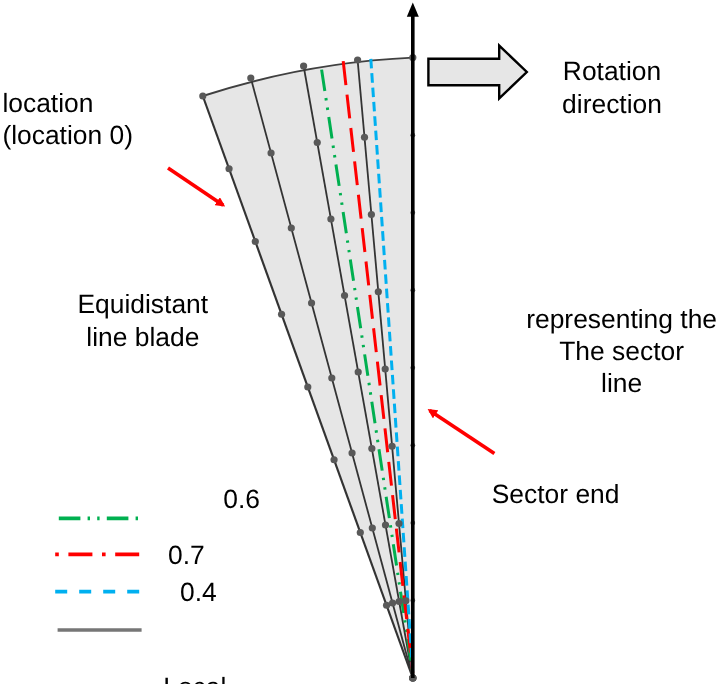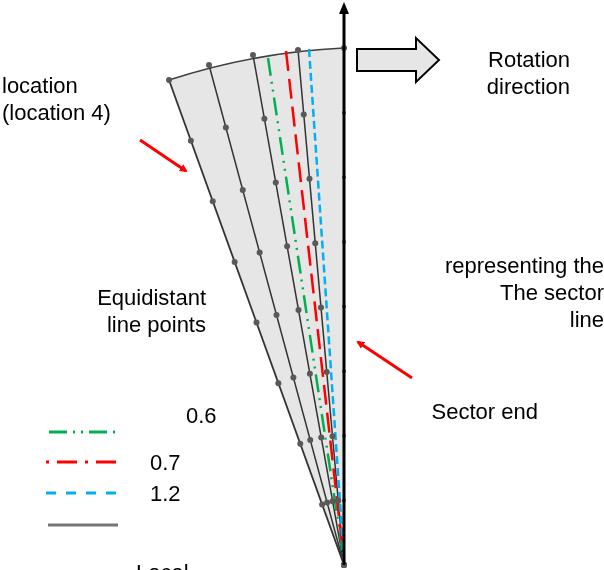--- a/index.html
+++ b/index.html
@@ -1,20 +1,20 @@
 <!DOCTYPE html>
 <html><head>
 <meta charset="utf-8">
 <style>
   html, body { margin: 0; padding: 0; background: #ffffff; }
   body { width: 604px; height: 570px; position: relative; overflow: hidden;
          font-family: "Liberation Sans", sans-serif; }
   svg { position: absolute; left: 0; top: 0; }
   .lbl { position: absolute; font-size: 22px; color: #000; line-height: 27px; }
-  .center { text-align: right; }
+  .center { text-align: center; }
 </style>
 </head>
 <body>
 
 <svg width="604" height="570" viewBox="0 0 604 570">
   <defs>
     <marker id="redhead" markerWidth="8" markerHeight="8" refX="6" refY="4" orient="auto" markerUnits="userSpaceOnUse">
       <path d="M0,0 L8,4 L0,8 z" fill="#ff0000"></path>
     </marker>
   </defs>
@@ -91,39 +91,39 @@
   <line x1="412" y1="378" x2="358" y2="342" stroke="#ff0000" stroke-width="3" marker-end="url(#redhead)"></line>
 
   <line x1="49" y1="432" x2="118" y2="432" stroke="#00b050" stroke-width="3" stroke-dasharray="18,6,2,6,2,6"></line>
   <line x1="46" y1="462" x2="116" y2="462" stroke="#ff0000" stroke-width="3" stroke-dasharray="3,8,20,8"></line>
   <line x1="46" y1="493" x2="120" y2="493" stroke="#00b0f0" stroke-width="3" stroke-dasharray="10,10"></line>
   <line x1="48" y1="525" x2="118" y2="525" stroke="#767676" stroke-width="3"></line>
 </svg>
 
 <div class="lbl" style="left:2px;top:72px;">
   <div>location</div>
-  <div>(location 4)</div>
+  <div>(location 0)</div>
 </div>
 
 <div class="lbl center" style="left:450px;top:46px;width:120px;">
   <div>Rotation</div>
   <div>direction</div>
 </div>
 
-<div class="lbl center" style="left:56px;top:240px;width:150px;margin-top:44px;">
+<div class="lbl center" style="left:44px;top:240px;width:150px;">
   <div>Equidistant</div>
-  <div>line points</div>
+  <div>line blade</div>
 </div>
 
 <div class="lbl center" style="left:432px;top:252px;width:172px;">
   <div>representing the</div>
   <div>The sector</div>
   <div>line</div>
 </div>
 
 <div class="lbl center" style="left:388px;top:398px;width:150px;">
   <div>Sector end</div>
 </div>
 
 <div class="lbl" style="left:150px;top:402px;margin-left:36px;">0.6</div>
-<div class="lbl" style="left:150px;top:449px;">0.7</div>
-<div class="lbl" style="left:150px;top:480px;">1.2</div>
+<div class="lbl" style="left:140px;top:449px;">0.7</div>
+<div class="lbl" style="left:150px;top:480px;">0.4</div>
 <div class="lbl" style="left:136px;top:511px;margin-top:48px;">Local</div>
 
 </body></html>

